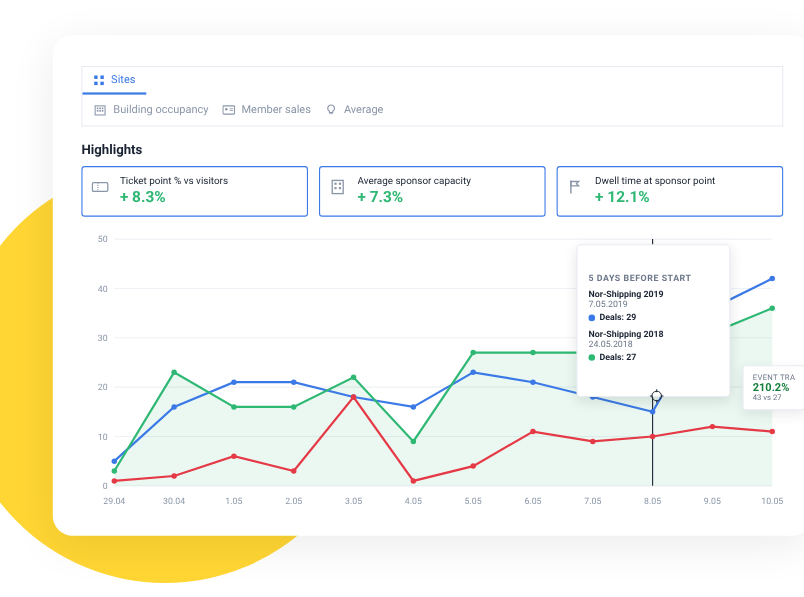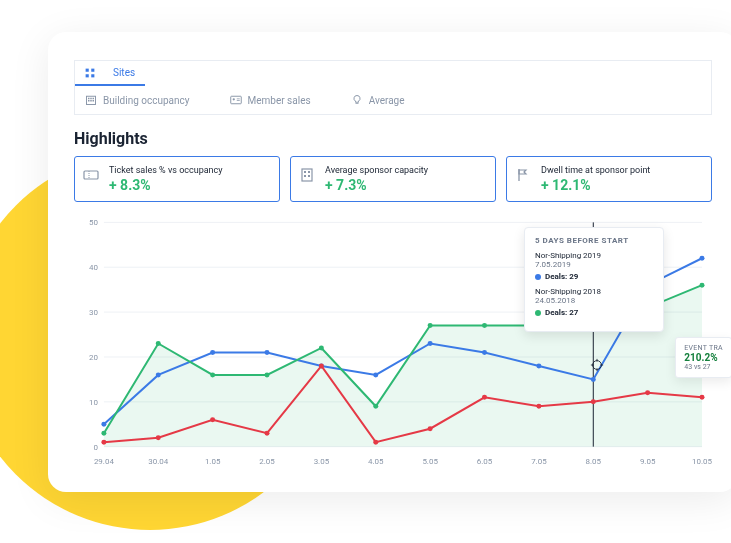--- a/index.html
+++ b/index.html
@@ -2,45 +2,45 @@
 <html><head>
 <meta charset="utf-8">
 <style>
 *{box-sizing:border-box;margin:0;padding:0;font-family:-apple-system,BlinkMacSystemFont,'Segoe UI',Roboto,sans-serif}
 body{width:731px;height:543px;position:relative;overflow:hidden;background:#fff}
 .bg-circle{position:absolute;width:380px;height:380px;border-radius:50%;background:#ffd633;left:-40px;top:150px;z-index:0}
 .app{position:absolute;left:48px;top:32px;width:690px;background:#fff;border-radius:18px;box-shadow:0 8px 40px rgba(0,0,0,.08);padding:18px 26px 20px;z-index:1}
 .logo{display:flex;align-items:center;gap:6px;font-weight:800;font-size:14px;letter-spacing:2px;color:#1a2332}
 .logo-ai{color:#8a96a8;font-weight:600}
 .top-tabs{margin-top:10px;border:1px solid #e8ecf2;border-bottom:none}
-.tab{display:inline-flex;align-items:center;gap:18px;font-size:10px;color:#3b7ae6;padding:6px 10px;border-bottom:2px solid #3b7ae6}
-.sub-tabs{display:flex;gap:40px;padding:8px 10px;border:1px solid #e8ecf2;border-top:none}
+.tab{display:inline-flex;align-items:center;gap:6px;font-size:10px;color:#3b7ae6;padding:6px 10px;border-bottom:2px solid #3b7ae6}
+.sub-tabs{display:flex;gap:12px;padding:8px 10px;border:1px solid #e8ecf2;border-top:none}
 .sub-tab{display:flex;align-items:center;gap:6px;font-size:10px;color:#8a96a8;cursor:pointer}
-.section-title{font-size:16px;font-weight:700;color:#1a2332;margin:14px 0 8px}
+.section-title{font-size:12px;font-weight:700;color:#1a2332;margin:14px 0 8px}
 .kpi-row{display:flex;gap:10px}
 .kpi{flex:1;border:1px solid #3b7ae6;border-radius:3px;padding:8px 8px 8px 34px;position:relative;min-width:0}
 .kpi .kicon{position:absolute;left:8px;top:10px;color:#8a96a8}
 .kpi-label{font-size:9px;color:#1a2332;white-space:nowrap;overflow:hidden;text-overflow:ellipsis}
 .kpi-val{font-size:14px;font-weight:700;margin-top:2px}
 .kpi-val.up{color:#2eb873}
 .kpi-val.down{color:#e53946}
 .chart-wrap{position:relative;height:260px;margin-top:10px}
 .chart-svg{width:100%;height:100%}
 .axis-text{font-size:8px;fill:#8a96a8}
 .grid-line{stroke:#eef1f5;stroke-width:1}
 .series-blue{stroke:#3b7ae6;stroke-width:2;fill:none}
 .series-green{stroke:#2eb873;stroke-width:2;fill:none}
 .series-red{stroke:#e53946;stroke-width:2;fill:none}
 .dot-b{fill:#3b7ae6}
 .dot-g{fill:#2eb873}
 .dot-r{fill:#e53946}
 .area-green{fill:#2eb873;opacity:.10}
-.tooltip{position:absolute;left:450px;top:15px;width:140px;background:#fff;border:1px solid #e8ecf2;border-radius:4px;padding:8px 10px;font-size:8px;box-shadow:0 4px 12px rgba(0,0,0,.1);z-index:5}
+.tooltip{position:absolute;left:450px;top:15px;width:140px;background:#fff;border:1px solid #e8ecf2;border-radius:4px;padding:25px 10px;font-size:8px;box-shadow:0 4px 12px rgba(0,0,0,.1);z-index:5}
 .tooltip .tt-head{font-size:8px;font-weight:700;color:#6b7688;letter-spacing:.5px;margin-bottom:6px}
-.tooltip .tt-name{font-weight:400;color:#1a2332}
+.tooltip .tt-name{font-weight:700;color:#1a2332}
 .tooltip .tt-date{color:#6b7688;margin-bottom:3px}
 .tooltip .tt-deals{display:flex;align-items:center;gap:4px;font-weight:700;color:#1a2332;margin-bottom:6px}
 .tooltip .d-blue{width:6px;height:6px;border-radius:50%;background:#3b7ae6;display:inline-block}
 .tooltip .d-green{width:6px;height:6px;border-radius:50%;background:#2eb873;display:inline-block}
 .side-badge{position:absolute;right:-20px;top:125px;background:#fff;border:1px solid #e8ecf2;border-radius:3px;padding:6px 8px;box-shadow:0 4px 12px rgba(0,0,0,.08);z-index:5}
 .side-badge .sb-h{font-size:7px;color:#6b7688;letter-spacing:.3px}
 .side-badge .sb-v{font-size:10px;font-weight:700;color:#15803d}
 .side-badge .sb-s{font-size:7px;color:#6b7688}
 .marker-line{stroke:#1a2332;stroke-width:1}
 .cursor-icon{position:absolute;left:516px;top:145px;z-index:6;color:#1a2332}
@@ -97,21 +97,21 @@
   </div>
 
   <div class="section-title">Highlights</div>
 
   <div class="kpi-row">
     <div class="kpi">
       <span class="kicon"><svg width="16" height="16" viewBox="0 0 16 16">
             <rect x="1" y="4" width="14" height="8" fill="none" stroke="#8a96a8" stroke-width="1.2" rx="1"></rect>
             <line x1="6" y1="4" x2="6" y2="12" stroke="#8a96a8" stroke-dasharray="1 1"></line>
           </svg></span>
-      <div class="kpi-label">Ticket sales % vs occupancy</div>
+      <div class="kpi-label">Ticket point % vs visitors</div>
       <div class="kpi-val up">+ 8.3%</div>
     </div>
     <div class="kpi">
       <span class="kicon"><svg width="16" height="16" viewBox="0 0 16 16">
             <rect x="3" y="2" width="10" height="12" fill="none" stroke="#8a96a8" stroke-width="1.2"></rect>
             <rect x="5" y="4" width="2" height="2" fill="#8a96a8"></rect>
             <rect x="9" y="4" width="2" height="2" fill="#8a96a8"></rect>
             <rect x="5" y="8" width="2" height="2" fill="#8a96a8"></rect>
             <rect x="9" y="8" width="2" height="2" fill="#8a96a8"></rect>
           </svg></span>

